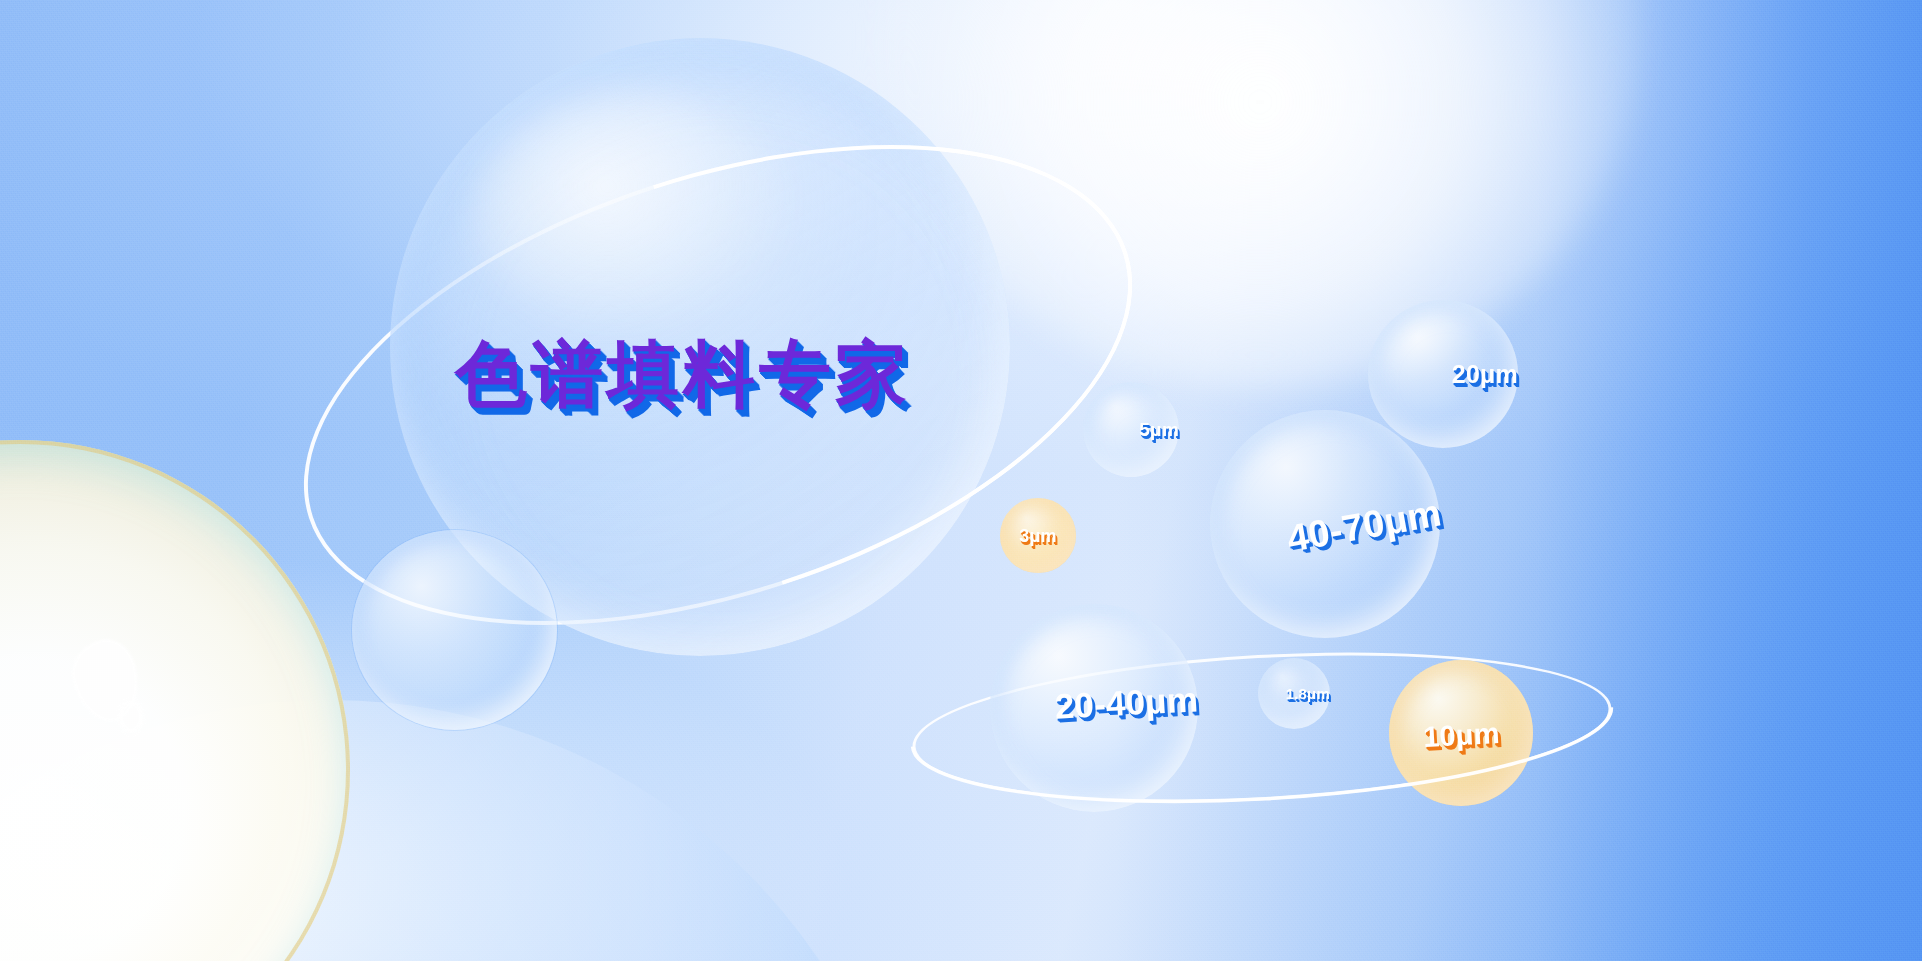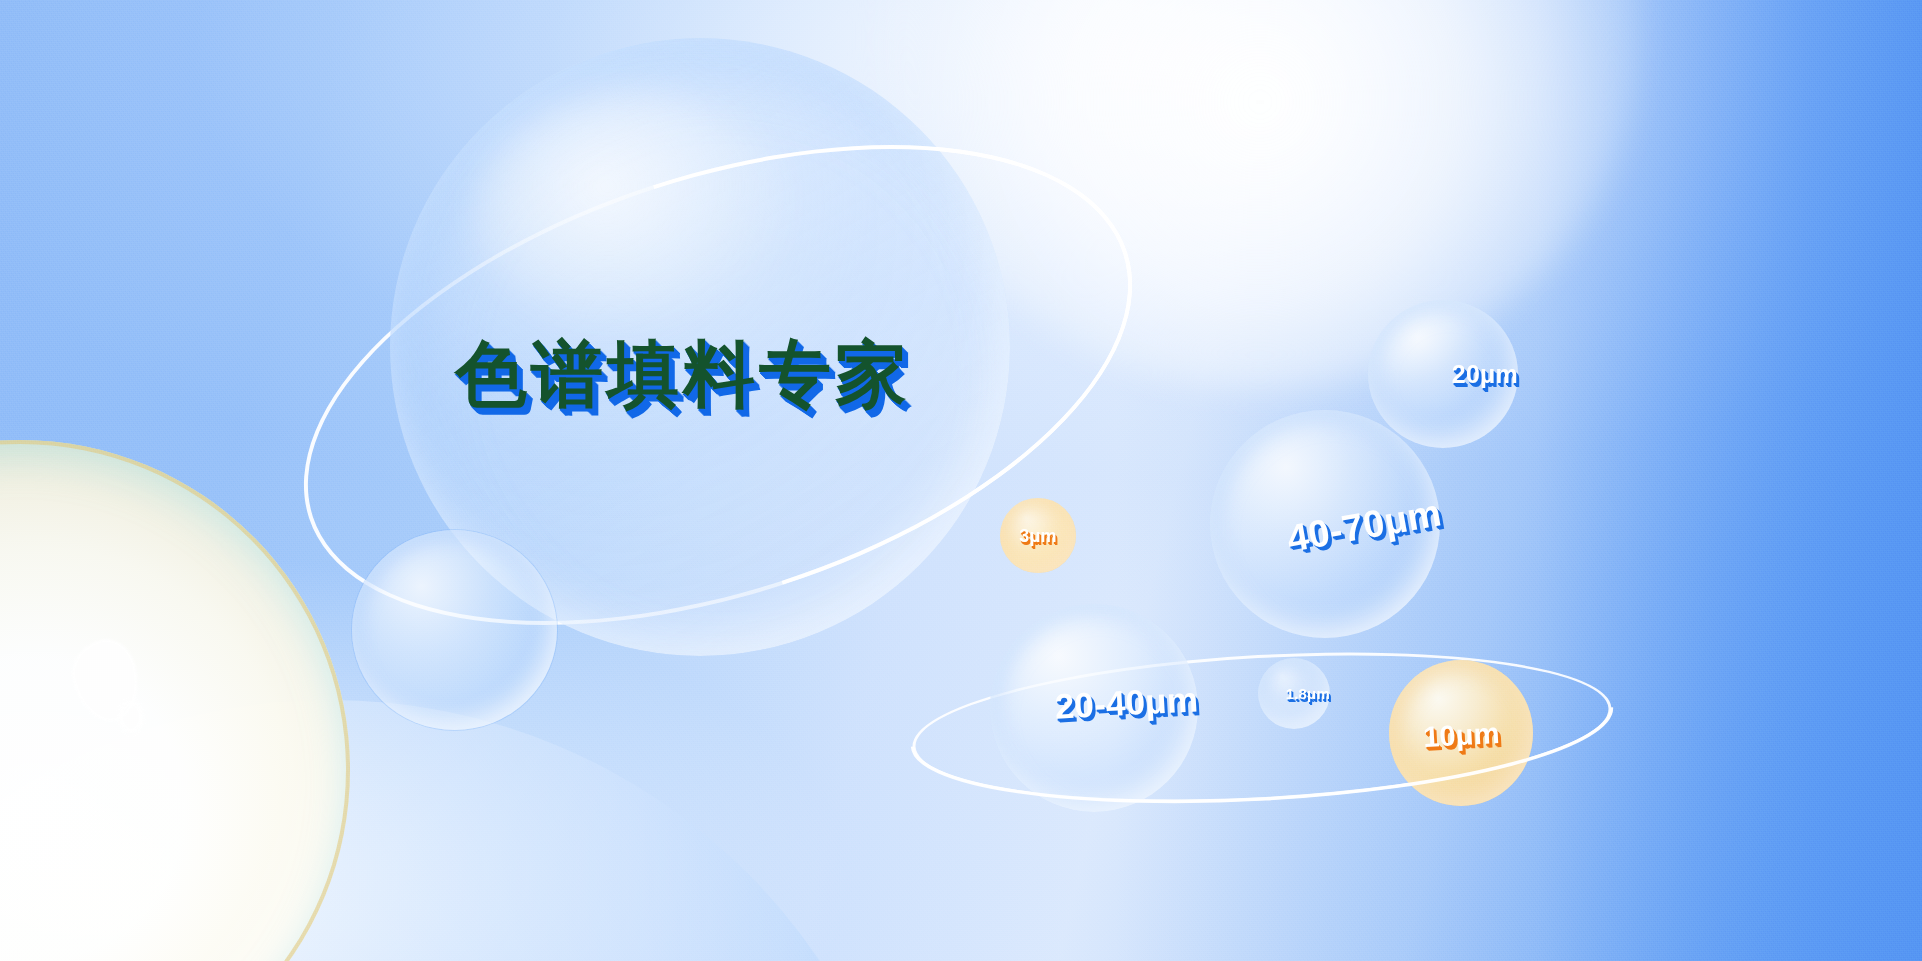--- a/index.html
+++ b/index.html
@@ -293,21 +293,21 @@
   #bub-10um .bub-label { font-size: 29px; transform: rotate(-3deg) translate(0, 2px); }
 
   
   #page-title {
     position: absolute;
     left: 455px;
     top: 338px;
     z-index: 30;
     font-size: 72px;
     font-weight: 700;
-    color: #14532d;
+    color: #6d28d9;
     letter-spacing: 4px;
     line-height: 1;
     white-space: nowrap;
     text-shadow:
       6px 7px 0 #1168e8,
       5px 6px 0 #1168e8,
       4px 5px 0 #1168e8,
       3px 4px 0 #1168e8,
       2px 3px 0 #1168e8,
       1px 2px 0 #1168e8;
@@ -346,20 +346,23 @@
   <div class="orbit orbit-bottom"></div>
 
   <div class="bub bub-blue" id="bub-20um">
     <span class="bub-label lbl-blue">20μm</span>
   </div>
 
   <div class="bub bub-blue" id="bub-4070">
     <span class="bub-label lbl-blue">40-70μm</span>
   </div>
 
+  <div class="bub bub-blue" id="bub-5um">
+    <span class="bub-label lbl-blue-sm">5μm</span>
+  </div>
 
   <div class="bub bub-orange" id="bub-3um">
     <span class="bub-label lbl-orange-sm">3μm</span>
   </div>
 
   <div class="bub bub-blue" id="bub-2040">
     <span class="bub-label lbl-blue">20-40μm</span>
   </div>
 
   <div class="bub bub-blue" id="bub-18um">

